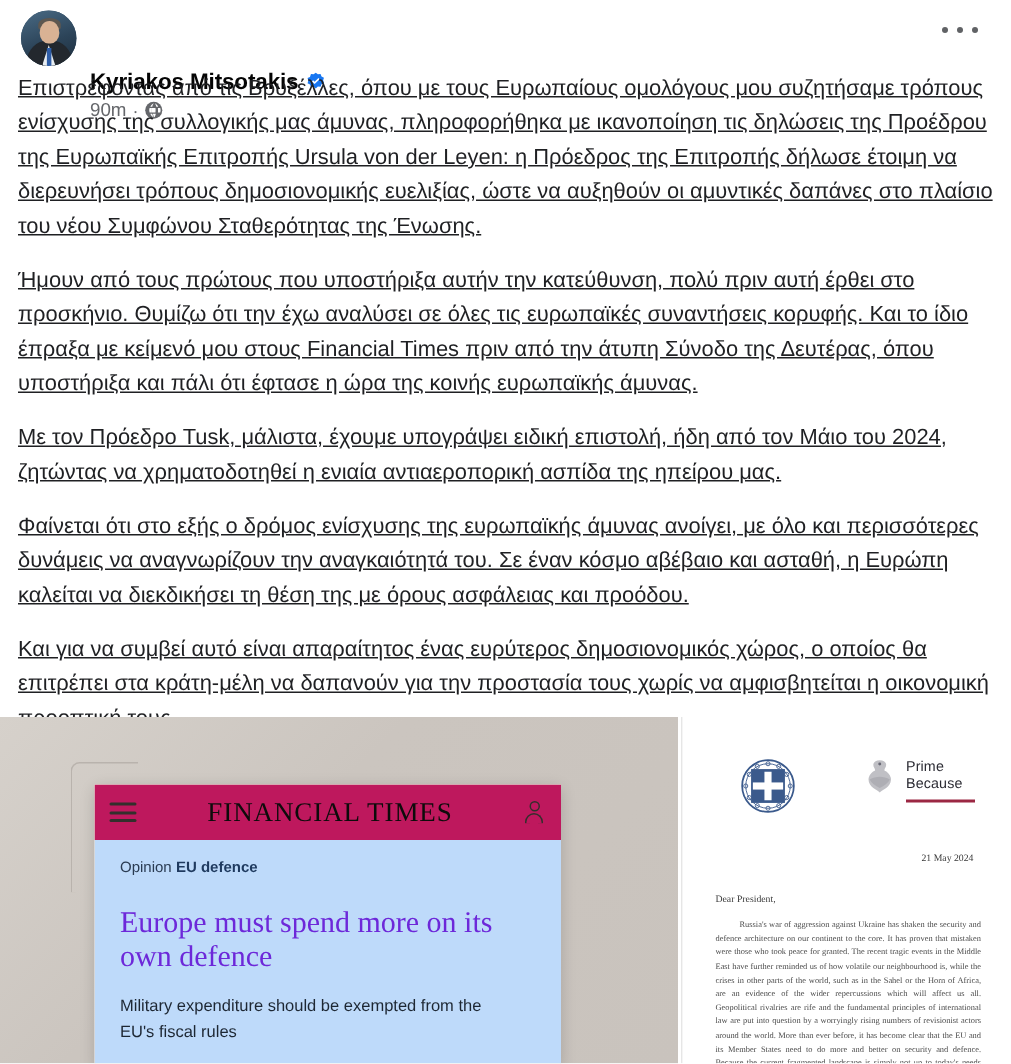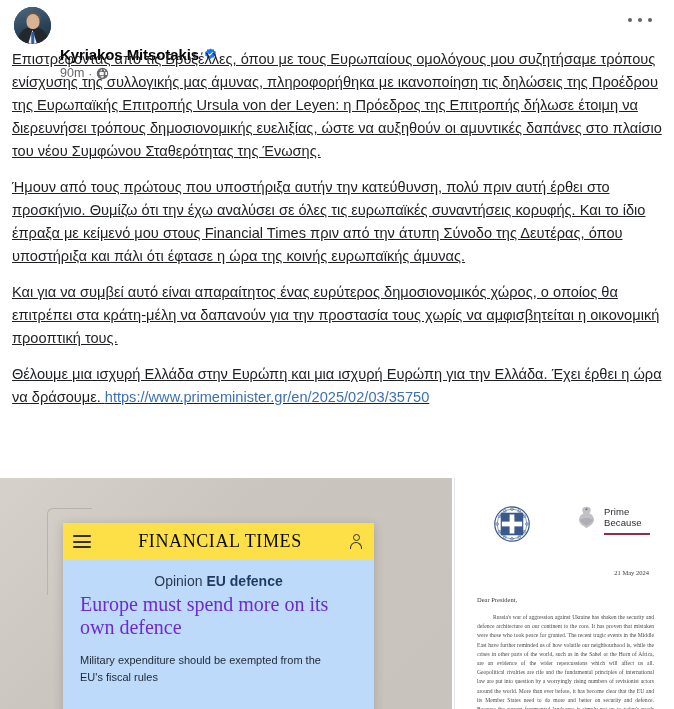--- a/index.html
+++ b/index.html
@@ -213,21 +213,21 @@
     left: 63px;
     top: 45px;
     width: 311px;
     height: 190px;
     background: #fff1e5;
     box-shadow: 0 2px 10px rgba(0,0,0,0.18);
     overflow: hidden;
   }
   .ft-topbar {
     height: 37px;
-    background: #fde047;
+    background: #be185d;
     display: flex;
     align-items: center;
     justify-content: space-between;
     padding: 0 10px;
     box-sizing: border-box;
   }
   .ft-burger { width: 18px; }
   .ft-burger span {
     display:block;
     height: 2px;
@@ -266,24 +266,23 @@
     border-radius: 7px 7px 0 0;
     box-sizing: border-box;
   }
   .ft-article {
     background: #bedafa;
     padding: 13px 17px 0 17px;
     height: 153px;
     box-sizing: border-box;
   }
   .ft-kicker {
-    font-size: 14px;
+    font-size: 10px;
     color: #2a3b52;
-    margin-bottom: 4px;
-    text-align: center;
+    margin-bottom: 20px;
   }
   .ft-kicker b { color: #1f3a5f; }
   .ft-headline {
     font-family: "Liberation Serif", "DejaVu Serif", serif;
     font-size: 20px;
     line-height: 23px;
     color: #6d28d9;
     margin: 0 0 13px 0;
     font-weight: normal;
     max-width: 250px;
@@ -393,20 +392,22 @@
 
 <div class="more-btn">
   <i></i>
   <i></i>
   <i></i>
 </div>
 
 <div class="post-body">
   <p>Επιστρέφοντας από τις Βρυξέλλες, όπου με τους Ευρωπαίους ομολόγους μου συζητήσαμε τρόπους ενίσχυσης της συλλογικής μας άμυνας, πληροφορήθηκα με ικανοποίηση τις δηλώσεις της Προέδρου της Ευρωπαϊκής Επιτροπής Ursula von der Leyen: η Πρόεδρος της Επιτροπής δήλωσε έτοιμη να διερευνήσει τρόπους δημοσιονομικής ευελιξίας, ώστε να αυξηθούν οι αμυντικές δαπάνες στο πλαίσιο του νέου Συμφώνου Σταθερότητας της Ένωσης.</p>
   <p>Ήμουν από τους πρώτους που υποστήριξα αυτήν την κατεύθυνση, πολύ πριν αυτή έρθει στο προσκήνιο. Θυμίζω ότι την έχω αναλύσει σε όλες τις ευρωπαϊκές συναντήσεις κορυφής. Και το ίδιο έπραξα με κείμενό μου στους Financial Times πριν από την άτυπη Σύνοδο της Δευτέρας, όπου υποστήριξα και πάλι ότι έφτασε η ώρα της κοινής ευρωπαϊκής άμυνας.</p>
+  <p>Με τον Πρόεδρο Tusk, μάλιστα, έχουμε υπογράψει ειδική επιστολή, ήδη από τον Μάιο του 2024, ζητώντας να χρηματοδοτηθεί η ενιαία αντιαεροπορική ασπίδα της ηπείρου μας.</p>
+  <p>Φαίνεται ότι στο εξής ο δρόμος ενίσχυσης της ευρωπαϊκής άμυνας ανοίγει, με όλο και περισσότερες δυνάμεις να αναγνωρίζουν την αναγκαιότητά του. Σε έναν κόσμο αβέβαιο και ασταθή, η Ευρώπη καλείται να διεκδικήσει τη θέση της με όρους ασφάλειας και προόδου.</p>
   <p>Και για να συμβεί αυτό είναι απαραίτητος ένας ευρύτερος δημοσιονομικός χώρος, ο οποίος θα επιτρέπει στα κράτη-μέλη να δαπανούν για την προστασία τους χωρίς να αμφισβητείται η οικονομική προοπτική τους.</p>
   <p><span>Θέλουμε μια ισχυρή Ελλάδα στην Ευρώπη και μια ισχυρή Ευρώπη για την Ελλάδα. Έχει έρθει η ώρα να δράσουμε. </span><a class="post-link" href="#">https://www.primeminister.gr/en/2025/02/03/35750</a></p>
 </div>
 
 <div class="attachment-grid">
 
   <div class="att-left">
     <div class="ft-backdrop"></div>
     <div class="ft-frameline"></div>
 

